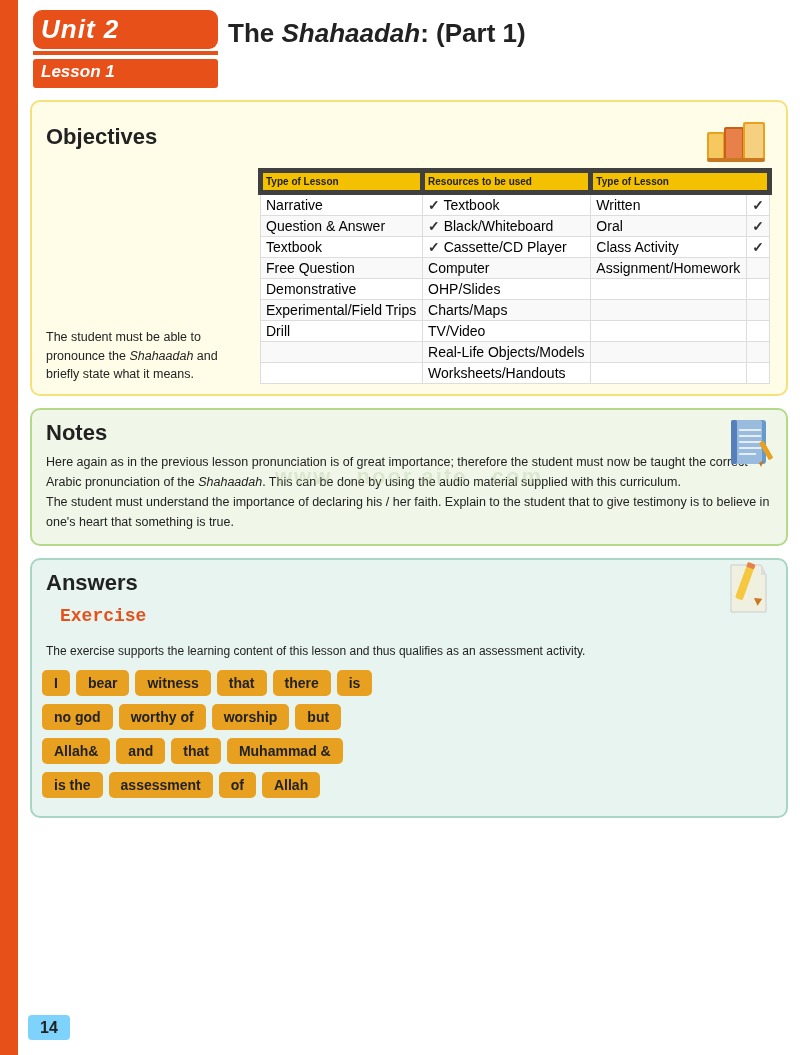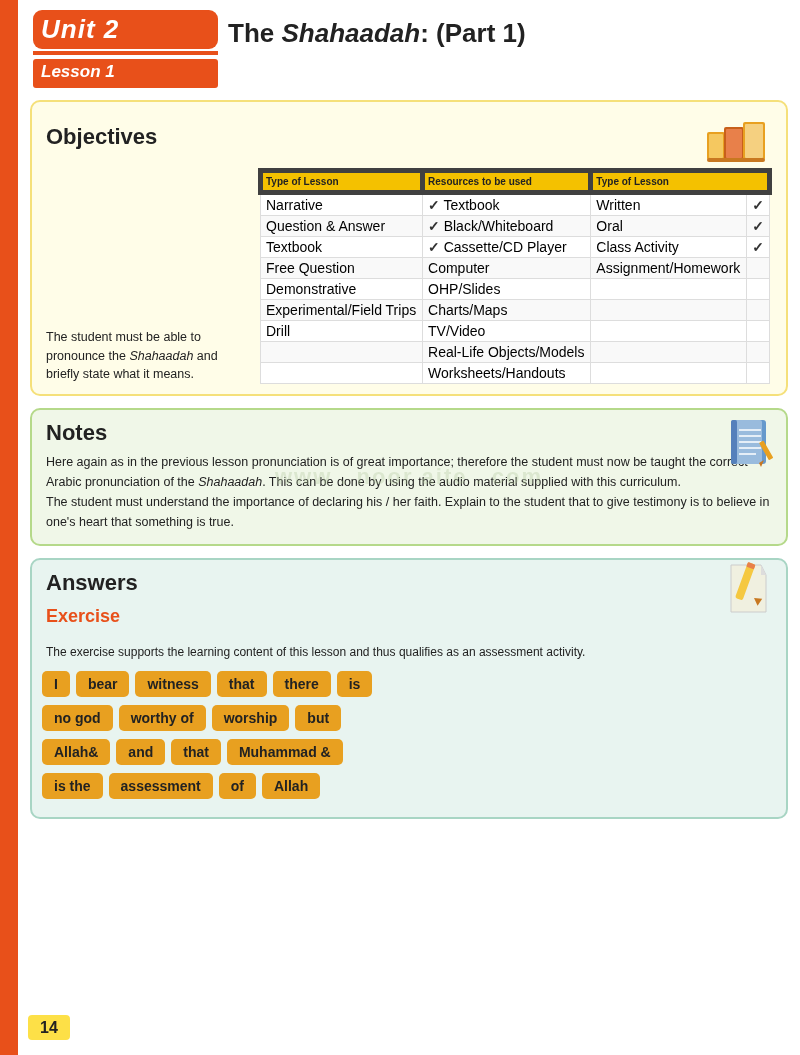--- a/index.html
+++ b/index.html
@@ -198,21 +198,22 @@
     
     .answers-section {
       background: #e8f4f0;
       border: 2px solid #a8d5c4;
     }
 
     .exercise-title {
       color: #e8501a;
       font-size: 18px;
       font-weight: 700;
-      padding: 4px 14px 2px 14px;
+      padding: 4px 14px 2px 28px;
+      font-family: Liberation Mono, monospace;
     }
 
     .exercise-desc {
       font-size: 12px;
       color: #222;
       padding: 0 14px 10px 14px;
       line-height: 1.5;
       margin-top: 14px;
     }
 
@@ -239,21 +240,21 @@
     }
 
     
     .page-number-block {
       position: absolute;
       bottom: 18px;
       left: 28px;
     }
 
     .page-number {
-      background: #fde047;
+      background: #7dd3fc;
       color: #222;
       font-size: 16px;
       font-weight: 700;
       padding: 4px 12px;
       border-radius: 4px;
     }
 
     .section-header-row {
       display: flex;
       align-items: center;

